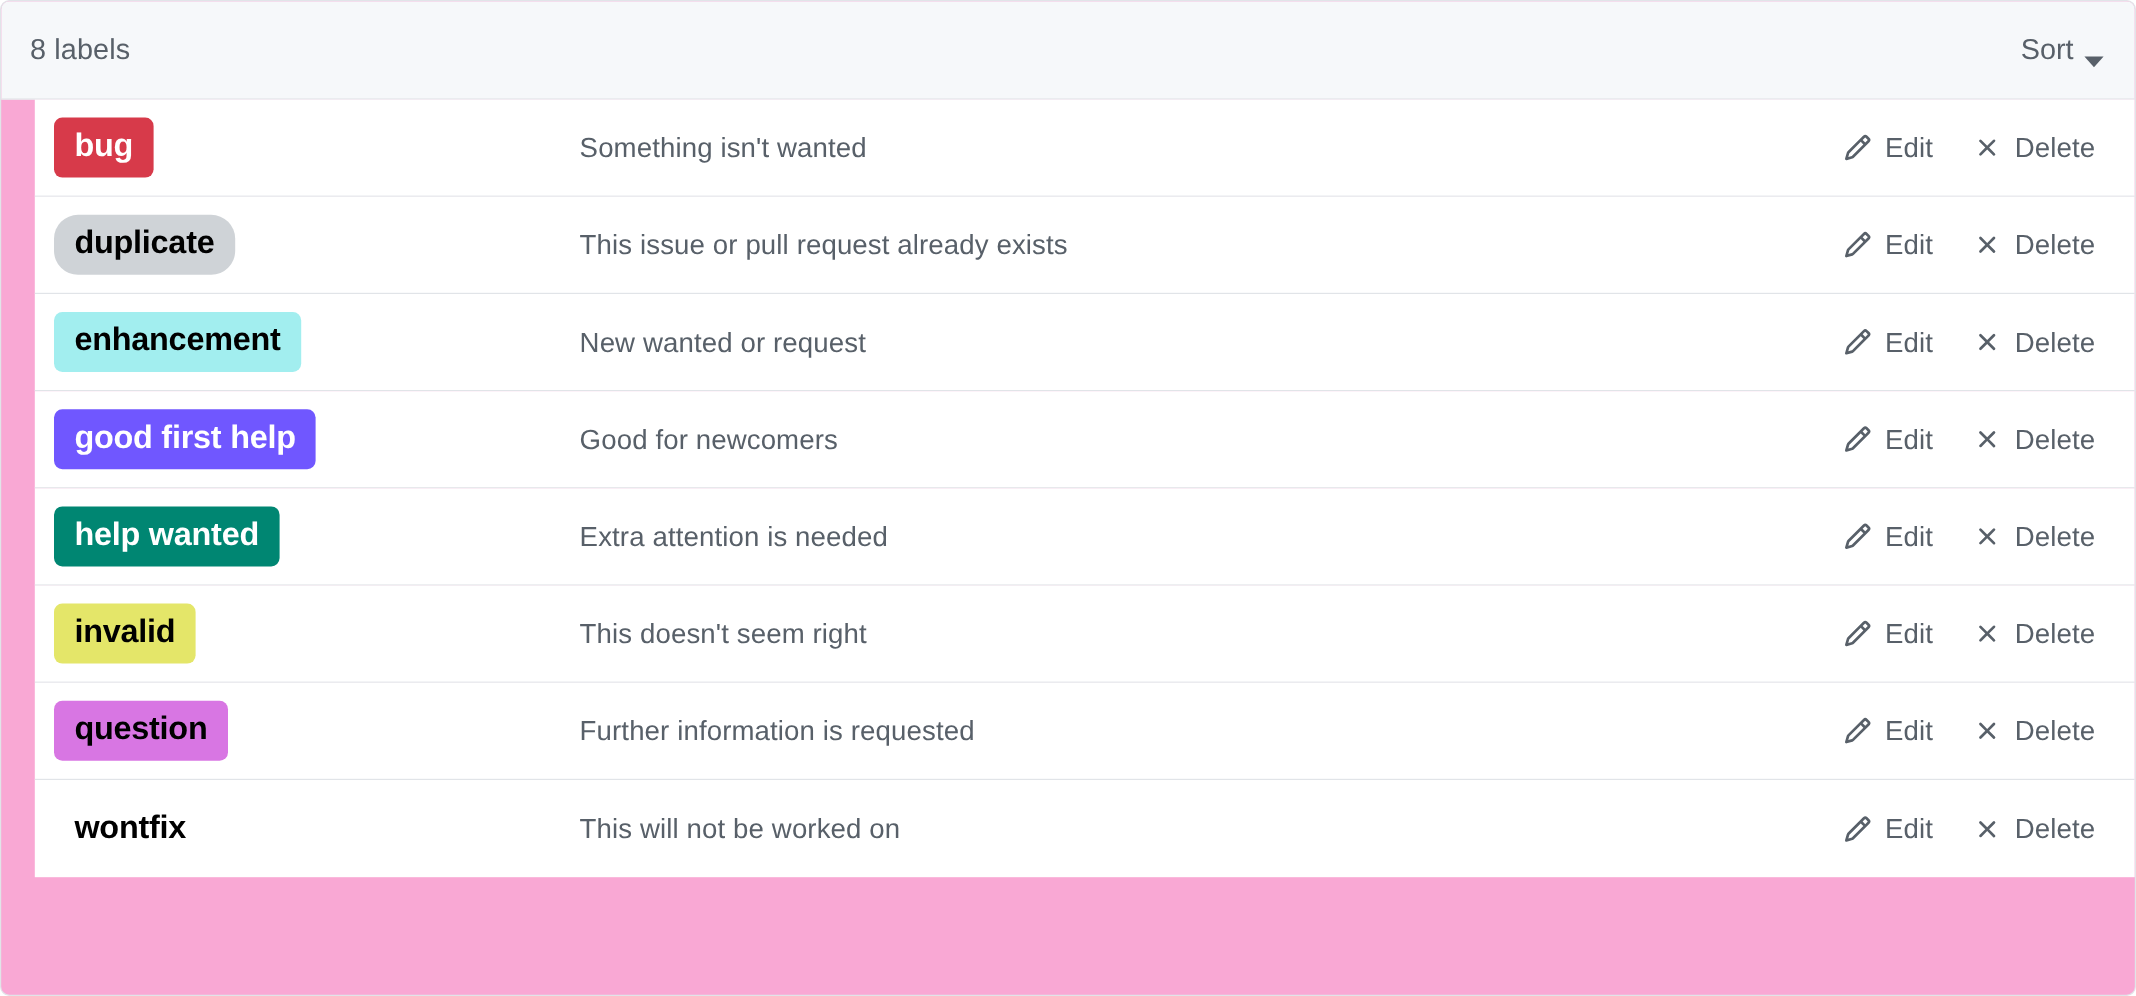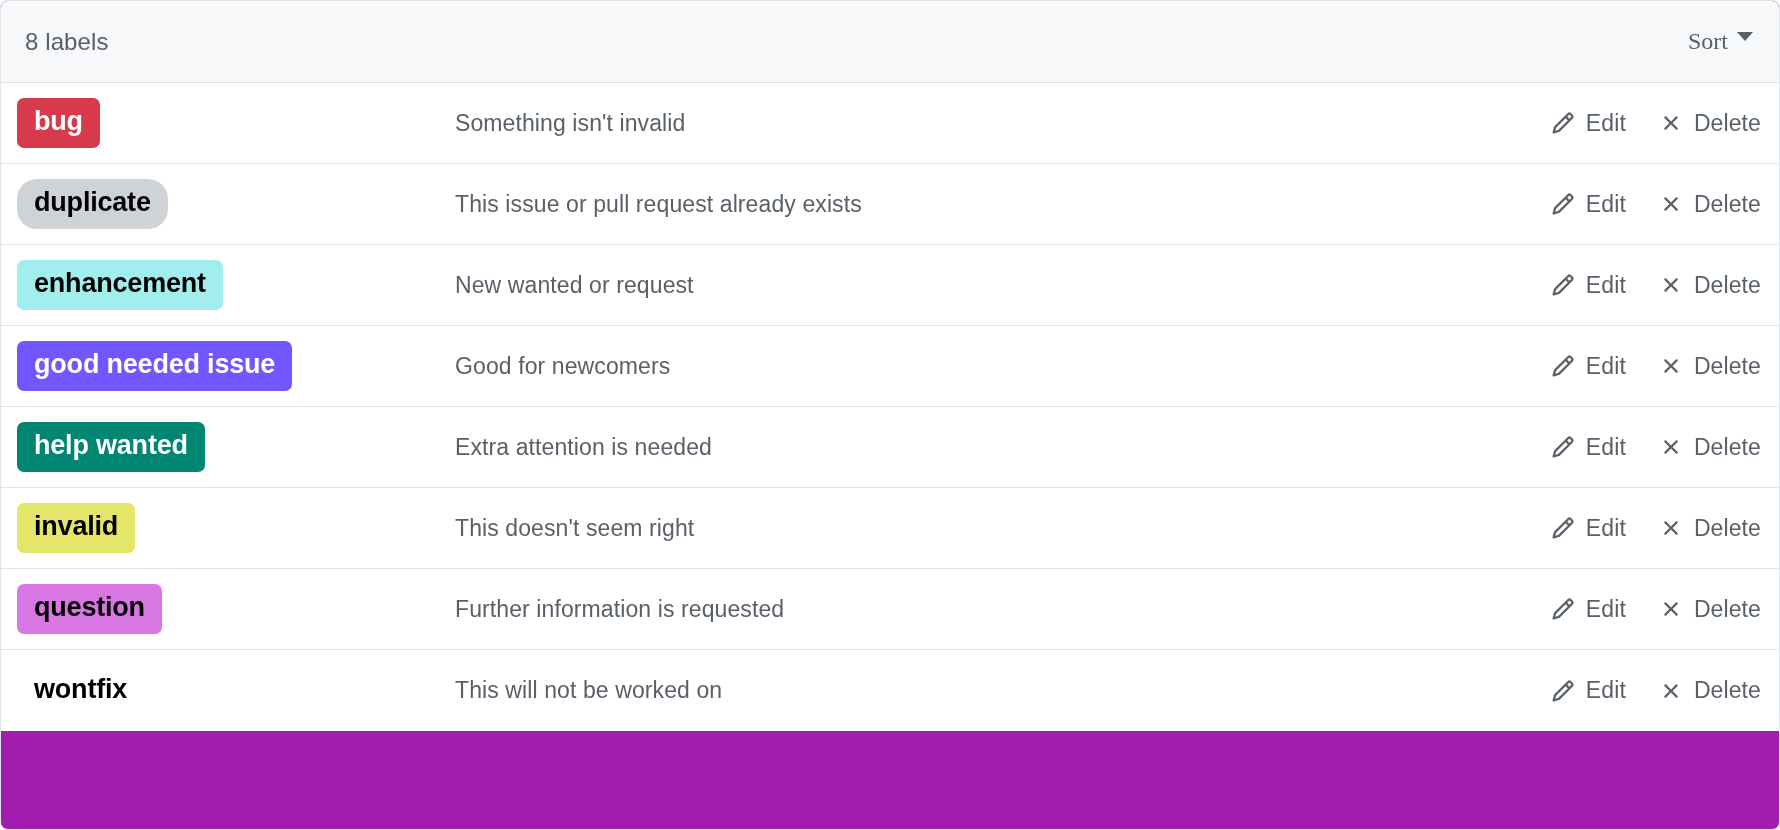--- a/index.html
+++ b/index.html
@@ -16,21 +16,21 @@
     color: #24292e;
     overflow: hidden;
   }
 
   .labels-container {
     width: 1780px;
     height: 830px;
     box-sizing: border-box;
     border: 1px solid #e1e4e8;
     border-radius: 8px;
-    background: #a21caf;
+    background: #f9a8d4;
     overflow: hidden;
     display: flex;
     flex-direction: column;
   }
 
   
   .labels-header {
     height: 82px;
     flex: 0 0 82px;
     box-sizing: border-box;
@@ -41,28 +41,27 @@
     justify-content: space-between;
     padding: 0 22px 0 24px;
   }
   .labels-count {
     font-size: 24px;
     color: #586069;
     letter-spacing: 0.1px;
   }
   .sort-control {
     display: flex;
-    align-items: flex-start;
+    align-items: flex-end;
     gap: 9px;
     font-size: 24px;
     color: #586069;
     cursor: pointer;
     user-select: none;
     padding-right: 4px;
-    font-family: Liberation Serif, serif;
   }
   .caret-down {
     width: 0;
     height: 0;
     border-left: 8px solid transparent;
     border-right: 8px solid transparent;
     border-top: 9px solid #586069;
     margin-top: 4px;
   }
 
@@ -72,22 +71,23 @@
     display: flex;
     flex-direction: column;
   }
   .label-row {
     flex: 0 0 81px;
     height: 81px;
     box-sizing: border-box;
     border-bottom: 1px solid #e1e4e8;
     display: flex;
     align-items: center;
-    padding: 0 16px 0 16px;
+    padding: 0 31px 0 16px;
     background: #ffffff;
+    margin-left: 28px;
   }
   .label-row:last-child {
     border-bottom: none;
   }
 
   .label-name-cell {
     flex: 0 0 423px;
     display: flex;
     align-items: center;
   }
@@ -147,21 +147,21 @@
       <span>Sort</span>
       <span class="caret-down"></span>
     </div>
   </div>
 
   <div class="labels-list">
   <div class="label-row">
     <div class="label-name-cell">
       <span class="label-badge" style="background: rgb(215, 58, 74); color: rgb(255, 255, 255);">bug</span>
     </div>
-    <div class="label-desc-cell">Something isn't invalid</div>
+    <div class="label-desc-cell">Something isn't wanted</div>
     <div class="label-actions-cell">
       <button class="action-btn">
         <span>
           <svg width="24" height="24" viewBox="0 0 16 16" aria-hidden="true">
             <path d="M11.013 1.427a1.75 1.75 0 012.474 0l1.086 1.086a1.75 1.75 0 010 2.474l-8.61 8.61c-.21.21-.47.364-.756.445l-3.251.93a.75.75 0 01-.927-.928l.929-3.25c.081-.286.235-.547.445-.758l8.61-8.61zm1.414 1.06a.25.25 0 00-.354 0L10.811 3.75l1.439 1.44 1.263-1.263a.25.25 0 000-.354l-1.086-1.086zM11.189 6.25L9.75 4.81l-6.286 6.287a.25.25 0 00-.064.108l-.558 1.953 1.953-.558a.25.25 0 00.108-.064l6.286-6.286z"></path>
           </svg>
         </span>
         <span class="action-label">Edit</span>
       </button>
       <button class="action-btn">
@@ -220,21 +220,21 @@
             <path d="M3.72 3.72a.75.75 0 011.06 0L8 6.94l3.22-3.22a.75.75 0 111.06 1.06L9.06 8l3.22 3.22a.75.75 0 11-1.06 1.06L8 9.06l-3.22 3.22a.75.75 0 01-1.06-1.06L6.94 8 3.72 4.78a.75.75 0 010-1.06z"></path>
           </svg>
         </span>
         <span class="action-label">Delete</span>
       </button>
     </div>
   </div>
 
   <div class="label-row">
     <div class="label-name-cell">
-      <span class="label-badge" style="background: rgb(112, 87, 255); color: rgb(255, 255, 255);">good needed issue</span>
+      <span class="label-badge" style="background: rgb(112, 87, 255); color: rgb(255, 255, 255);">good first help</span>
     </div>
     <div class="label-desc-cell">Good for newcomers</div>
     <div class="label-actions-cell">
       <button class="action-btn">
         <span>
           <svg width="24" height="24" viewBox="0 0 16 16" aria-hidden="true">
             <path d="M11.013 1.427a1.75 1.75 0 012.474 0l1.086 1.086a1.75 1.75 0 010 2.474l-8.61 8.61c-.21.21-.47.364-.756.445l-3.251.93a.75.75 0 01-.927-.928l.929-3.25c.081-.286.235-.547.445-.758l8.61-8.61zm1.414 1.06a.25.25 0 00-.354 0L10.811 3.75l1.439 1.44 1.263-1.263a.25.25 0 000-.354l-1.086-1.086zM11.189 6.25L9.75 4.81l-6.286 6.287a.25.25 0 00-.064.108l-.558 1.953 1.953-.558a.25.25 0 00.108-.064l6.286-6.286z"></path>
           </svg>
         </span>
         <span class="action-label">Edit</span>

